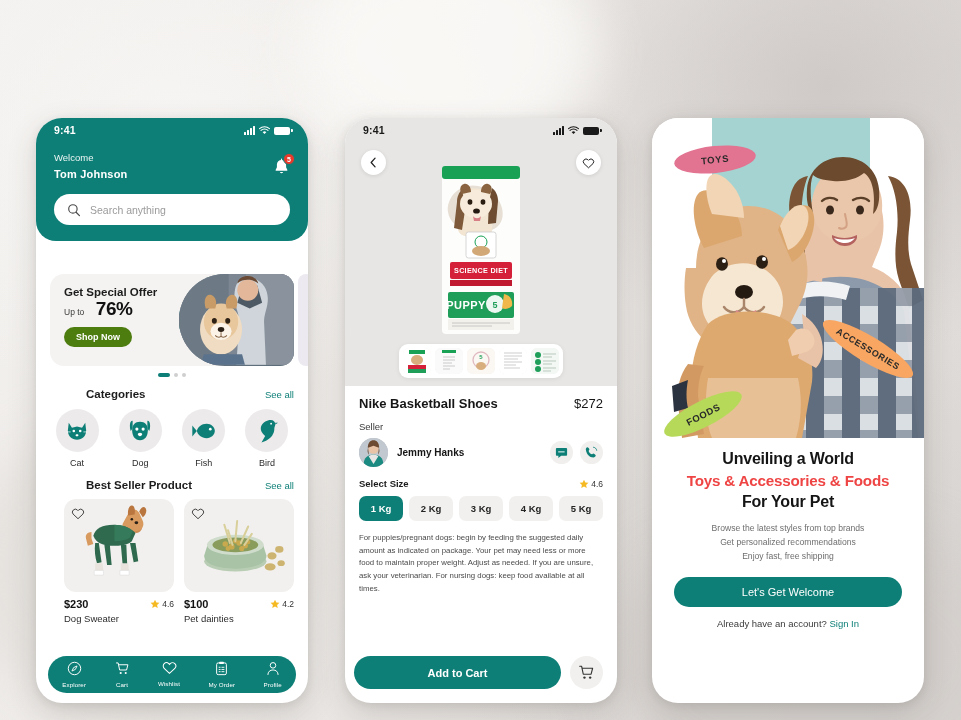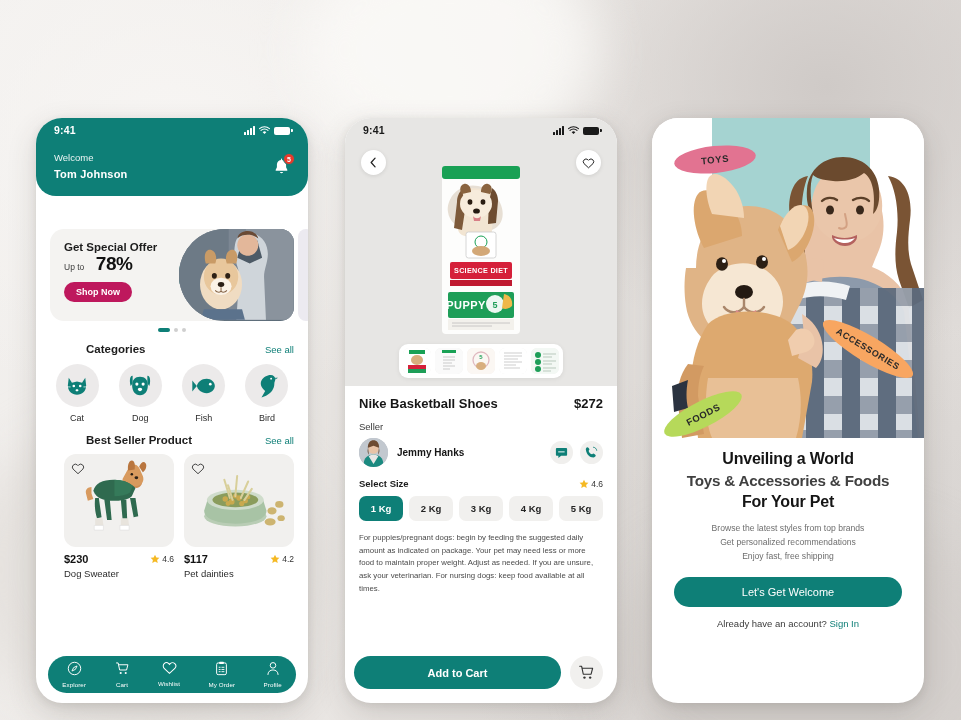--- a/index.html
+++ b/index.html
@@ -91,21 +91,21 @@
   .offer-wrap { padding: 12px 14px 0 14px; position: relative; margin-top: 21px; }
   .offer-card {
     background: #f4f3f1; border-radius: 14px; height: 92px;
     position: relative; overflow: hidden; display: flex;
   }
   .offer-left { padding: 12px 0 0 14px; width: 60%; z-index: 2; }
   .offer-title { font-size: 11.5px; font-weight: bold; color: #1d1d1d; }
   .offer-upto { font-size: 8.5px; color: #3b3b3b; margin-top: 7px; display: inline-block; }
   .offer-pct { font-size: 19px; font-weight: bold; color: #111; margin-left: 7px; letter-spacing:-.4px;}
   .shop-now {
-    margin-top: 7px; display: inline-block; background: #be185d; color: #fff;
+    margin-top: 7px; display: inline-block; background: #4d7c0f; color: #fff;
     font-size: 9px; font-weight: bold; border-radius: 13px; padding: 5px 12px;
   }
   .offer-photo {
     position: absolute; right: 0; top: 0; width: 47%; height: 100%;
     border-radius: 70px 0 0 70px; overflow: hidden;
     background: linear-gradient(150deg,#8f9aa4 0%, #6f7d88 38%, #5a6a77 100%);
   }
   .offer-photo::before {
     content:""; position:absolute; left:-2px; top:0; bottom:0; width:3px;
     background:#0e7f77; border-radius:70px 0 0 70px;
@@ -177,21 +177,21 @@
     background: #fff; border-radius: 9px; padding: 4px; display: flex; gap: 4px;
     box-shadow: 0 1px 5px rgba(0,0,0,.07);
   }
   .thumb {
     width: 28px; height: 26px; border-radius: 6px; background: #f2f1ef;
     overflow: hidden; position: relative;
   }
   .detail-body { padding: 10px 14px 0 14px; }
   .title-row { display: flex; align-items: baseline; justify-content: space-between; }
   .p-title { font-size: 13px; font-weight: bold; color: #161616; }
-  .p-price { font-size: 13px; font-weight: bold; color: #161616; }
+  .p-price { font-size: 13px; font-weight: normal; color: #161616; }
   .lbl { font-size: 9.5px; color: #3a3a3a; margin-top: 10px; }
   .seller-row { display: flex; align-items: center; margin-top: 6px; }
   .avatar {
     width: 29px; height: 29px; border-radius: 50%; overflow: hidden;
     background: #b9bfc7; position: relative; flex: none;
   }
   .seller-name { font-size: 10px; font-weight: bold; margin-left: 9px; color:#161616;}
   .act-btns { margin-left: auto; display: flex; gap: 7px; }
   .act {
     width: 23px; height: 23px; border-radius: 50%; background: #f0efed;
@@ -237,21 +237,21 @@
   .pill-toys { left: 22px; top: 28px; width: 82px; height: 27px;
                background: #e27391; transform: rotate(-6deg); }
   .pill-acc  { right: 4px; top: 218px; width: 104px; height: 26px;
                background: #f8a661; transform: rotate(31deg); font-size: 9px; }
   .pill-food { left: 8px; top: 283px; width: 86px; height: 26px;
                background: #b6d95a; transform: rotate(-27deg); }
   .hero-photo { position: absolute; inset: 0; }
 
   .onb-body { padding: 12px 16px 0 16px; text-align: center; }
   .h1 { font-size: 16px; font-weight: bold; color: #151515; letter-spacing: -.2px; }
-  .h1.teal { color: #404040; margin: 4px 0; font-size: 15.2px; }
+  .h1.teal { color: #ef4444; margin: 4px 0; font-size: 15.2px; }
   .sub { font-size: 8.6px; color: #6e6e6e; margin-top: 4px; }
   .sub.first { margin-top: 12px; }
   .cta {
     margin: 16px 6px 0 6px; height: 30px; border-radius: 17px; background: #0e7f77;
     color: #fff; font-size: 11px; display: flex; align-items: center; justify-content: center;
   }
   .signin { font-size: 9.5px; color: #3b3b3b; margin-top: 11px; }
   .signin b { color: #0e7f77; font-weight: normal; }
 </style>
 </head>
@@ -290,31 +290,38 @@
       <div class="bell-wrap">
         <svg width="17" height="18" viewBox="0 0 20 21">
           <path d="M10 2.2a5.4 5.4 0 0 0-5.4 5.4v3.3L3.2 13.6c-.4.6 0 1.4.8 1.4h12c.8 0 1.2-.8.8-1.4l-1.4-2.7V7.6A5.4 5.4 0 0 0 10 2.2z" fill="#fff"></path>
           <path d="M8.1 16.4a2 2 0 0 0 3.8 0H8.1z" fill="#fff"></path>
           <path d="M10 1.1v1.3" stroke="#fff" stroke-width="1.3" stroke-linecap="round"></path>
         </svg>
         <span class="badge">5</span>
       </div>
     </div>
 
+    <div class="search-box">
+      <svg width="14" height="14" viewBox="0 0 18 18">
+        <circle cx="7.6" cy="7.6" r="5.4" stroke="#4a4a4a" stroke-width="1.5" fill="none"></circle>
+        <path d="M11.7 11.9 16 16.2" stroke="#4a4a4a" stroke-width="1.6" stroke-linecap="round"></path>
+      </svg>
+      <span class="ph">Search anything</span>
+    </div>
   </div>
 
   <div class="home-body">
 
     <div class="offer-wrap">
       <div class="peek-card"></div>
       <div class="offer-card">
         <div class="offer-left">
           <div class="offer-title">Get Special Offer</div>
           <span class="offer-upto">Up to</span>
-          <span class="offer-pct">78%</span>
+          <span class="offer-pct">76%</span>
           <div><span class="shop-now">Shop Now</span></div>
         </div>
         <div class="offer-photo">
           <svg class="dog-art" viewBox="0 0 120 95" preserveAspectRatio="xMidYMid slice">
             <rect width="120" height="95" fill="#7c8793"></rect>
             <rect x="0" y="0" width="52" height="95" fill="#6d7a86"></rect>
             <rect x="70" y="0" width="50" height="95" fill="#8a939d"></rect>
             <path d="M72 4c13 0 21 10 21 22 0 9-4 16-4 24l2 45H60l3-45c0-10-5-16-5-24C58 14 60 4 72 4z" fill="#cfd5da"></path>
             <path d="M66 12h16l5 18-13 6-13-6z" fill="#4d5a66"></path>
             <path d="M72 6c7 0 11 5 11 11s-5 11-11 11-11-5-11-11S65 6 72 6z" fill="#e3b79a"></path>
@@ -460,21 +467,21 @@
             </g>
             <g fill="#cdb470">
               <ellipse cx="96" cy="62" rx="5" ry="4"></ellipse>
                 <ellipse cx="104" cy="55" rx="4.5" ry="3.6"></ellipse>
               <ellipse cx="94" cy="74" rx="6" ry="4"></ellipse>
                 <ellipse cx="106" cy="70" rx="4" ry="3.2"></ellipse>
             </g>
           </svg>
         </div>
         <div class="prod-meta">
-          <span class="prod-price">$117</span>
+          <span class="prod-price">$100</span>
           <span class="rating">
             <svg width="10" height="10" viewBox="0 0 12 12">
               <path d="M6 .8 7.6 4.2l3.7.4-2.8 2.6.8 3.7L6 9.1 2.7 10.9l.8-3.7L.7 4.6l3.7-.4z" fill="#f5b923"></path>
             </svg>
             <span>4.2</span>
           </span>
         </div>
         <div class="prod-name">Pet dainties</div>
       </div>
     </div>

